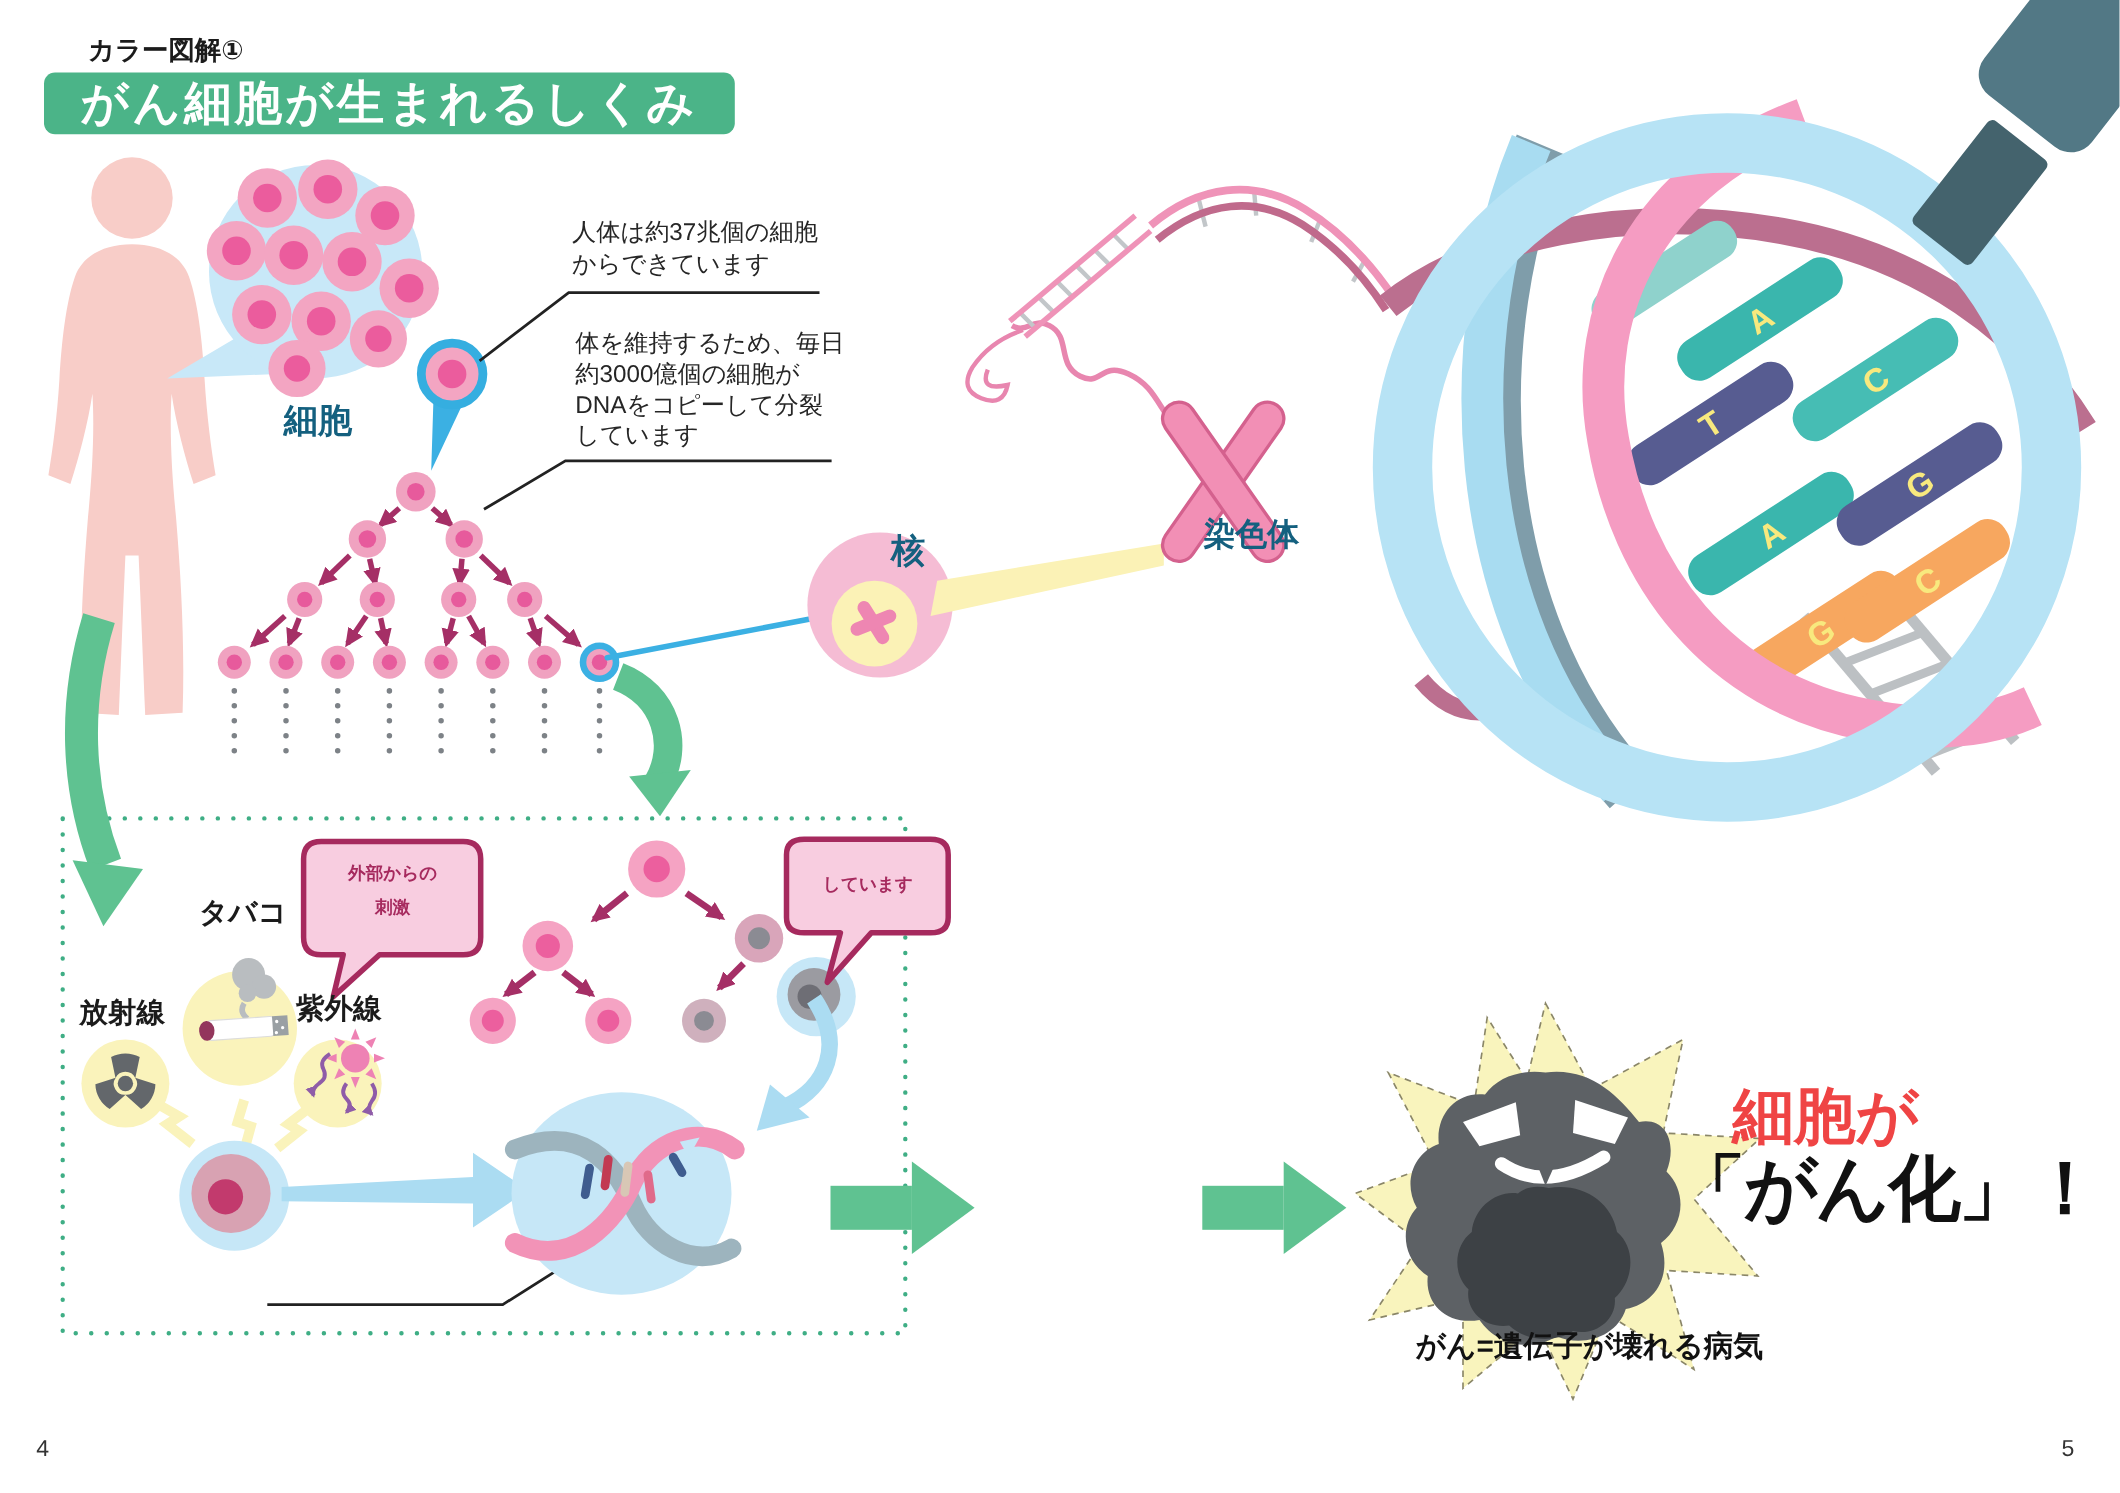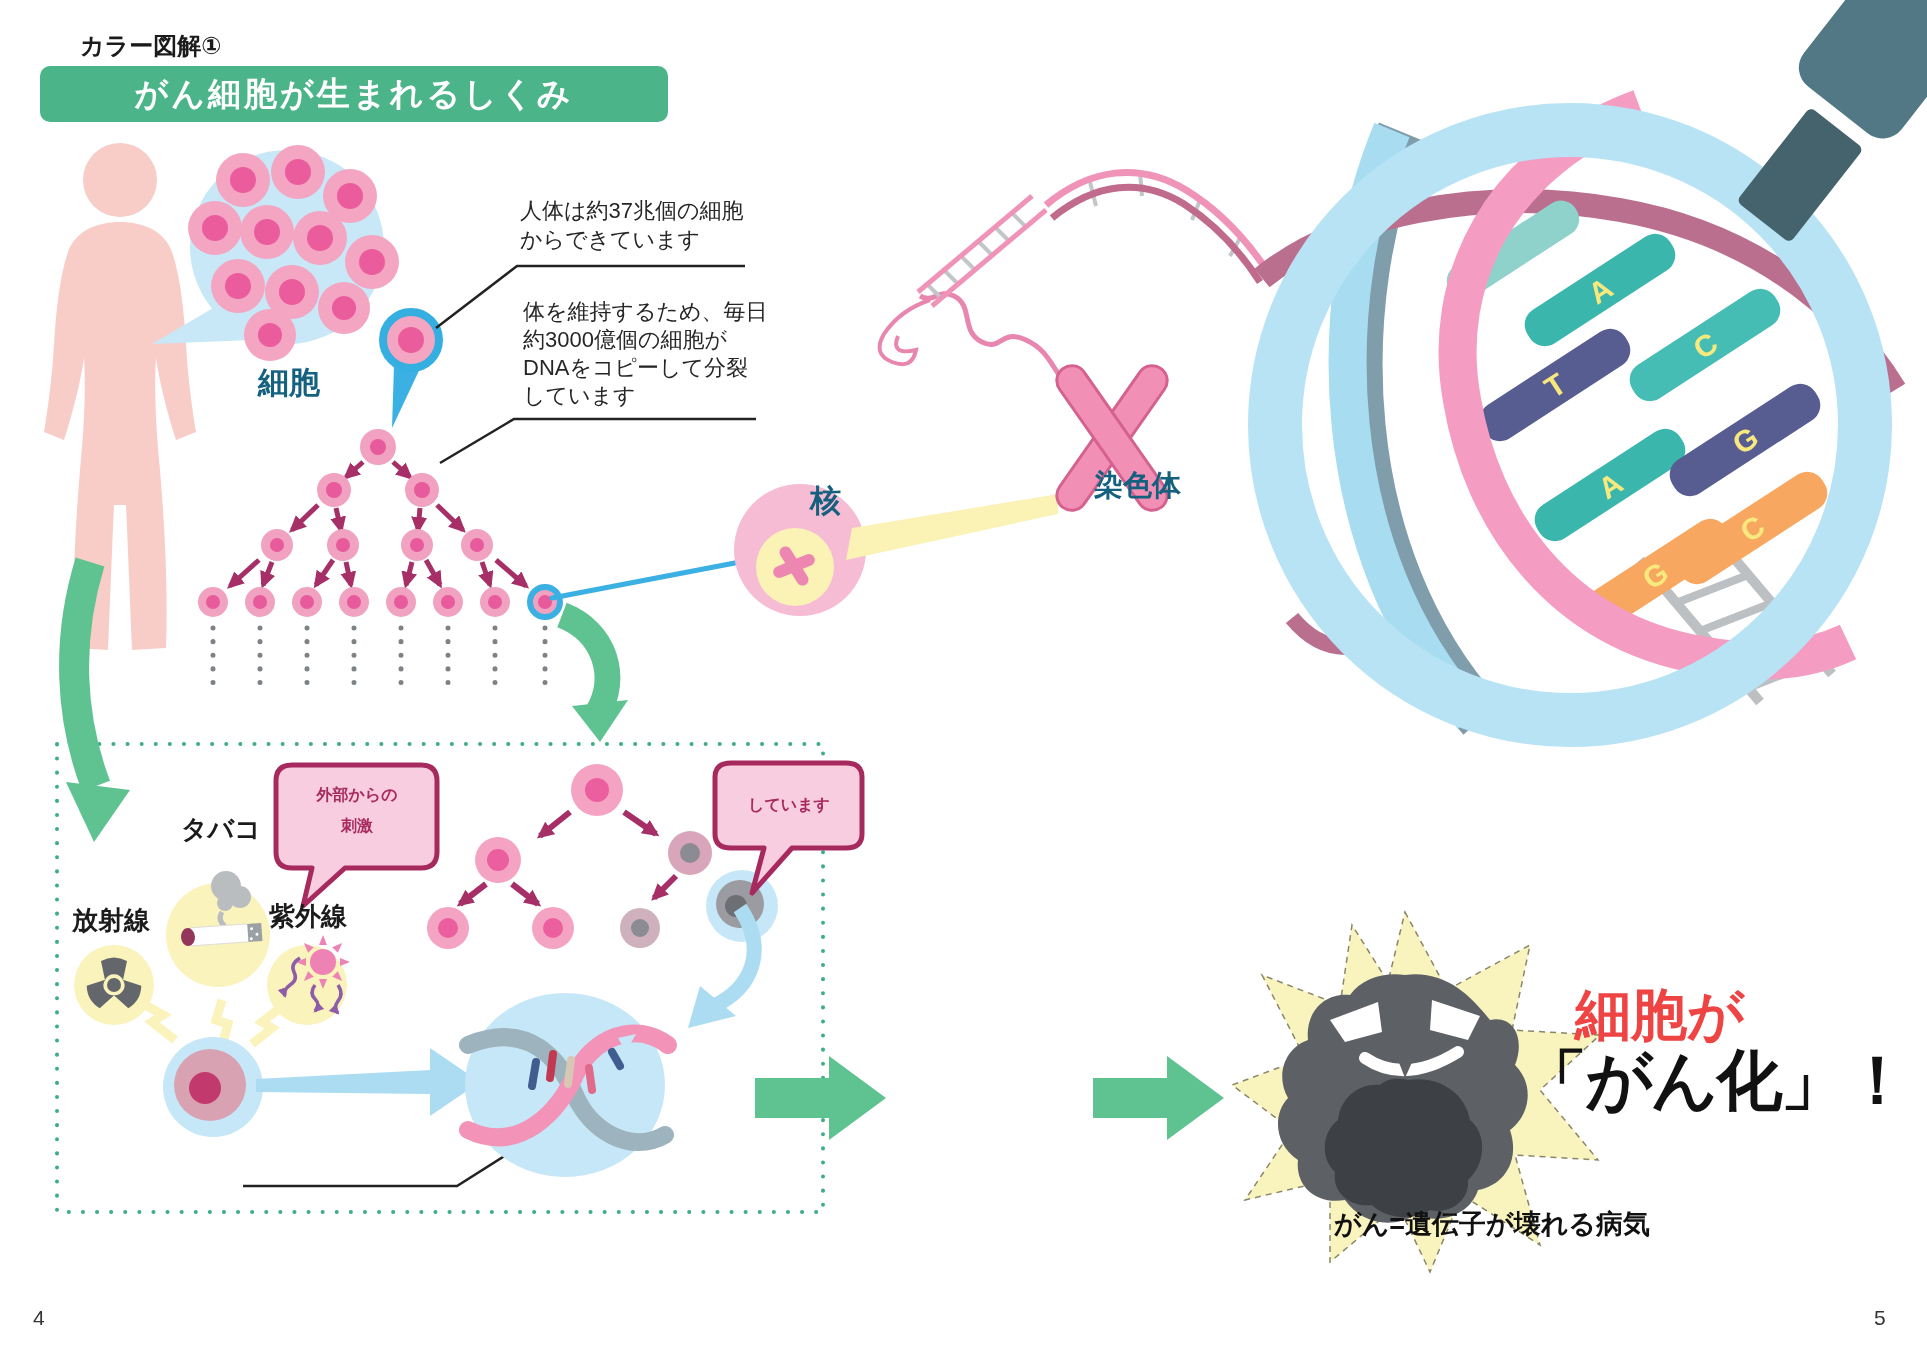--- a/index.html
+++ b/index.html
@@ -2,41 +2,41 @@
 <html><head>
 <meta charset="utf-8">
 <style>
   html,body{margin:0;padding:0;background:#ffffff;font-family:"Liberation Sans","DejaVu Sans",sans-serif;}
   #stage{position:relative;width:1927px;height:1357px;background:#fff;overflow:hidden;}
   #art{position:absolute;left:0;top:0;}
   .abs{position:absolute;}
   .pre{white-space:pre-line;}
   .tag{left:80px;top:30px;font-size:24px;font-weight:bold;color:#1b1b1b;}
   .banner{left:40px;top:66px;width:628px;height:56px;background:#4bb488;border-radius:10px;
-          display:flex;align-items:center;justify-content:center;color:#fff;font-size:33px;
+          display:flex;align-items:center;justify-content:center;color:#fff;font-size:43px;
           font-weight:bold;letter-spacing:3px;}
   .blue-lbl{color:#14607f;font-weight:bold;}
   .cell-lbl{left:258px;top:362px;font-size:31px;}
   .nuc-lbl{left:810px;top:480px;font-size:31px;}
   .chr-lbl{left:1094px;top:466px;font-size:29px;}
   .note{font-size:22px;line-height:29px;color:#262626;}
   .note1{left:520px;top:196px;}
   .note2{left:523px;top:298px;line-height:28px;}
   .dna-para{left:1064px;top:702px;font-size:21.5px;line-height:30px;color:#222;}
   .black-lbl{font-weight:bold;color:#1b1b1b;font-size:26px;}
   .tobacco{left:181px;top:812px;}
   .radiation{left:72px;top:903px;}
   .uv{left:269px;top:899px;}
   .bubble-txt{color:#a62a5e;font-weight:bold;text-align:center;font-size:16px;line-height:31px;}
   .stimuli-txt{left:278px;top:779px;width:158px;}
   .copy-txt{left:716px;top:789px;width:146px;}
   .broken{left:246px;top:1124px;font-size:22.5px;line-height:29px;color:#262626;}
   .cancer-lead{left:1575px;top:978px;width:200px;text-align:left;font-size:56px;font-weight:bold;color:#ef4444;}
   .cancer-title{left:1508px;top:1036px;width:414px;text-align:center;font-size:66px;font-weight:bold;color:#111;letter-spacing:-2px;}
-  .caption{left:1334px;top:1206px;font-size:27px;font-weight:bold;color:#111;}
+  .caption{left:1287px;top:1206px;font-size:27px;font-weight:bold;color:#111;}
   .pagenum{font-size:21px;color:#333;}
   .pg-l{left:33px;top:1306px;}
   .pg-r{left:1874px;top:1306px;}
 </style>
 </head>
 <body>
 
 <div id="stage">
 
 <svg id="art" width="1927" height="1357" viewBox="0 0 1927 1357">

